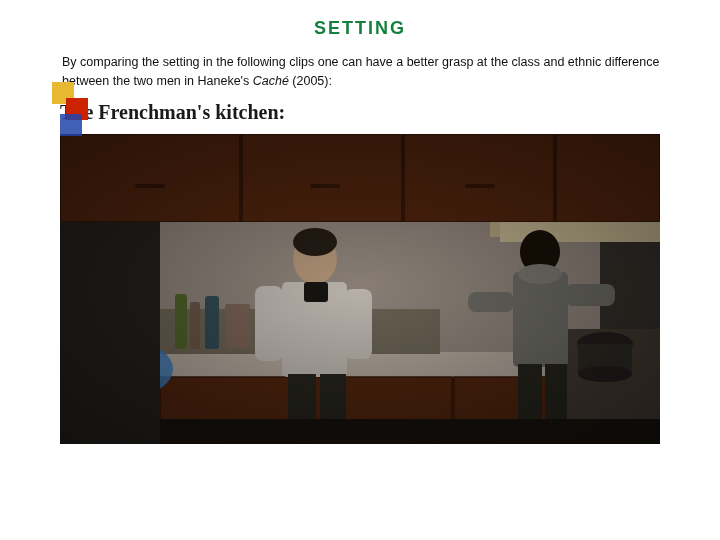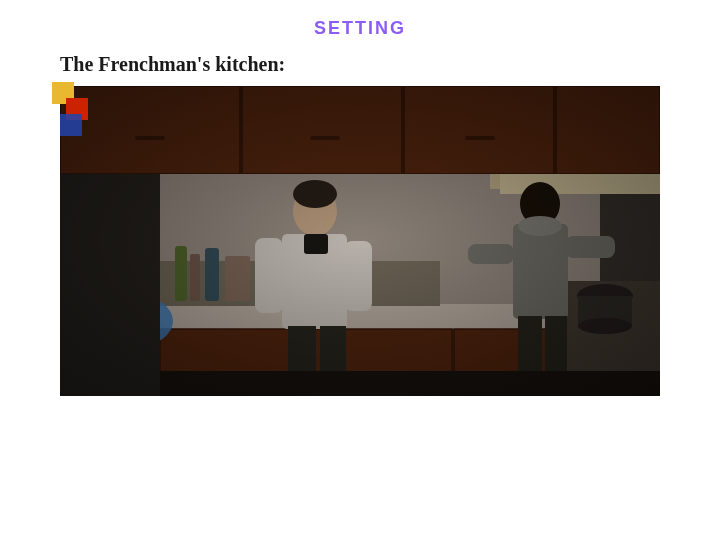--- a/index.html
+++ b/index.html
@@ -23,21 +23,21 @@
 
     .title-section {
       text-align: center;
       margin-bottom: 14px;
     }
 
     .page-title {
       font-size: 18px;
       font-weight: bold;
       letter-spacing: 2px;
-      color: #8b5cf6;
+      color: #15803d;
       font-family: Arial, sans-serif;
     }
 
     .body-text {
       font-size: 12.5px;
       line-height: 1.5;
       color: #111;
       margin-bottom: 10px;
       font-family: Arial, sans-serif;
       padding-left: 2px;
@@ -115,20 +115,23 @@
   <div class="corner-decoration">
     <div class="square-yellow"></div>
     <div class="square-red"></div>
     <div class="square-blue"></div>
   </div>
 
   <div class="title-section">
     <h1 class="page-title">SETTING</h1>
   </div>
 
+  <p class="body-text">
+    <span>By comparing the setting in the following clips one can have a better grasp at the class and ethnic difference between the two men in Haneke's </span><em>Caché</em><span> (2005):</span>
+  </p>
 
   <div class="subtitle">The Frenchman's kitchen:</div>
 
   <div class="image-container">
     <svg class="kitchen-svg" viewBox="0 0 600 310" xmlns="http://www.w3.org/2000/svg">
 
       <rect x="0" y="0" width="600" height="310" fill="#3a3530"></rect>
 
       <rect x="0" y="0" width="600" height="90" fill="#4a2010"></rect>
 

